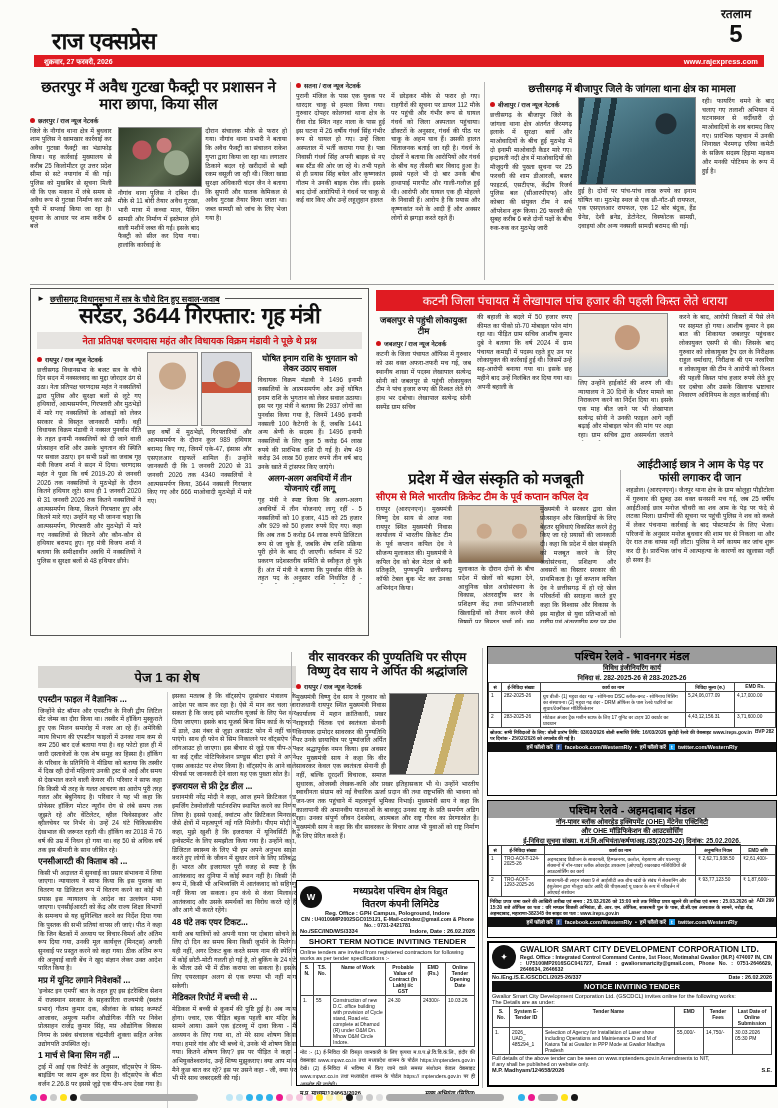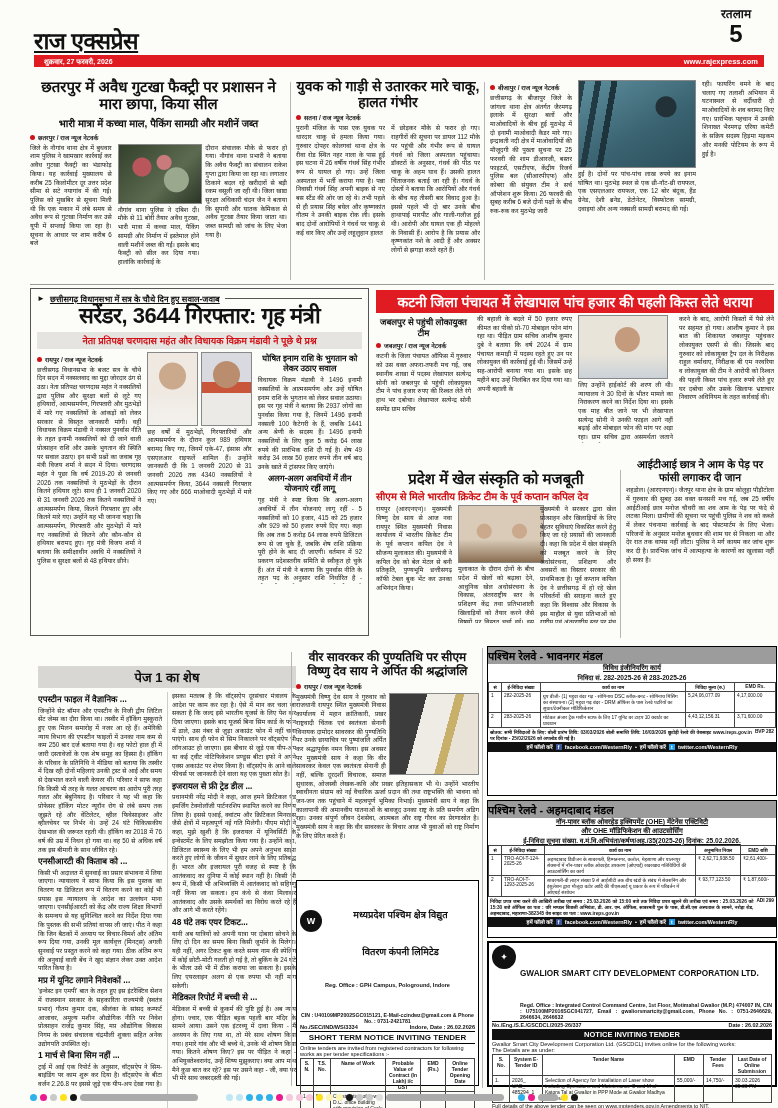--- a/index.html
+++ b/index.html
@@ -2,21 +2,21 @@
 <html><head>
 <meta charset="utf-8">
 <style>
   html,body{margin:0;padding:0;background:#e9e7e2;}
   #page{position:relative;width:778px;height:1108px;background:#fcfcf9;margin:0 auto;
         font-family:"Liberation Sans","DejaVu Sans",sans-serif;color:#111;overflow:hidden;}
   .abs{position:absolute;}
   .clip{overflow:hidden;}
   .jus{text-align:justify;text-justify:inter-word;}
   .ctr{text-align:center;}
-  .b{font-weight:bold;margin-top:24px;}
+  .b{font-weight:bold;}
   
   .paper-logo{font-size:23px;font-weight:900;letter-spacing:-.5px;}
   .dateband{background:#e01b22;height:12px;display:flex;align-items:center;justify-content:space-between;}
   .dateband .dt{color:#fff;font-size:7px;font-weight:bold;padding-left:10px;}
   .dateband .web{color:#fff;font-size:7.5px;font-weight:bold;padding-right:6px;}
   .section-title{font-size:33px;font-weight:900;text-align:center;letter-spacing:-1px;}
   .city{font-size:12px;font-weight:800;text-align:center;line-height:1.05;}
   .pageno{font-size:24px;font-weight:900;text-align:center;line-height:1;}
   
   .hl15{font-size:15px;line-height:1.16;font-weight:900;text-align:center;}
@@ -44,85 +44,84 @@
   .ph-lokayukt{background:radial-gradient(circle at 55% 38%,#c59b7d 0 12px,transparent 13px),linear-gradient(180deg,#e9e4da 0 60%,#cbd2d8);}
   .ph-meeting{background:radial-gradient(circle at 30% 45%,#caa98c 0 7px,transparent 8px),radial-gradient(circle at 72% 45%,#caa98c 0 7px,transparent 8px),linear-gradient(180deg,#d9cbb8 0 60%,#8a6f52);}
   .ph-savarkar{background:linear-gradient(105deg,#3c3c3c 0 34%,#efece6 34% 60%,#c9b06a 60% 68%,#e9e2d6 68%);}
   
   .kicker{display:flex;align-items:center;gap:5px;font-size:8.2px;font-weight:800;}
   .kicker .ln{flex:1;border-top:1px solid #555;}
   .kicker .tx{text-decoration:underline;white-space:nowrap;}
   .arrow{font-size:8px;}
   .bighl{font-size:22px;line-height:1.12;font-weight:900;text-align:center;letter-spacing:-.5px;}
   .graystrip{background:#e6e4e1;color:#d01217;font-size:9.5px;font-weight:800;text-align:center;padding:2px 1px;margin-top:3px;}
-  .redstrip{background:#e01b22;color:#fff;font-size:14px;font-weight:700;text-align:center;padding:2px 1px;margin:2px 0;}
+  .redstrip{background:#e01b22;color:#fff;font-size:12px;font-weight:400;text-align:center;padding:2px 1px;margin:2px 0;}
   .minihead{font-size:8.2px;font-weight:800;text-align:center;line-height:1.25;margin:2px 0;}
   
   .noticebox{border:1.5px solid #000;background:#fff;}
   .ntable{width:100%;border-collapse:collapse;}
   .ntable th,.ntable td{border:1px solid #444;padding:1px 2px;vertical-align:top;}
-  .rail-title{background:#9c9c9c;color:#000;font-size:11px;font-weight:900;padding:1px 0;}
+  .rail-title{background:#9c9c9c;color:#000;font-size:11px;font-weight:900;text-align:center;padding:1px 0;}
   .rail-sub{font-size:6.8px;font-weight:800;text-align:center;text-decoration:underline;line-height:1.3;}
   .rail-nums{font-size:6.6px;font-weight:800;text-align:center;}
   .socialbar{background:#111;color:#fff;font-size:5.4px;font-weight:bold;display:flex;align-items:center;justify-content:center;gap:3px;padding:1px 0;}
   .fbic{display:inline-block;width:6px;height:6px;background:#3b5998;color:#fff;font-size:5px;line-height:6px;text-align:center;font-weight:bold;}
   .twic{display:inline-block;width:6px;height:6px;background:#1da1f2;color:#fff;font-size:5px;line-height:6px;text-align:center;font-weight:bold;}
   .gearlogo{width:22px;height:22px;border-radius:50%;background:#111;color:#fff;font-size:9px;font-weight:900;display:flex;align-items:center;justify-content:center;flex:0 0 auto;}
   
   .dots{display:flex;align-items:center;gap:3px;}
   .dot{width:7px;height:7px;border-radius:50%;}
   .c{background:#2fb1ea}.m{background:#ec1a8d}.y{background:#ffe11a}.k{background:#161616}.g{background:#c9c9c9}
   .cf{background:#bfe6f5}.pf{background:#f6c6dd}.yf{background:#fdf3b3}.gf{background:#dedede}
   .regbar{height:7px;border-radius:4px;background:#ababab;}
 </style>
 </head>
 <body>
 
 <div id="page">
 
-  <div class="abs paper-logo" style="left:34px;top:24px;text-decoration:underline;">राज एक्सप्रेस</div>
+  <div class="abs paper-logo" style="left:52px;top:24px;">राज एक्सप्रेस</div>
   <div class="abs city" style="right:16px;top:8px;width:52px;">रतलाम</div>
   <div class="abs pageno" style="right:16px;top:22px;width:52px;">5</div>
   <div class="abs dateband" style="left:34px;top:55px;width:730px;">
     <span class="dt">शुक्रवार, 27 फरवरी, 2026</span>
     <span class="web">www.rajexpress.com</span>
   </div>
 
   <div class="abs" style="left:30px;top:78px;width:257px;">
     <div class="hl15">छतरपुर में अवैध गुटखा फैक्ट्री पर प्रशासन ने मारा छापा, किया सील</div>
-    <div class="sub10">भारी मात्रा में कच्चा माल, पैकिंग सामग्री और मशीनें जब्त</div>
     <div class="byline">
       <span class="reddot"></span>
       <span>छतरपुर / राज न्यूज नेटवर्क</span>
     </div>
     <div class="cols clip" style="height:133px;">
       <div class="bt jus clip">जिले के नौगांव थाना क्षेत्र में बुधवार शाम पुलिस ने खामखार कार्रवाई कर अवैध गुटखा फैक्ट्री का भंडाफोड़ किया। यह कार्रवाई मुख्यालय से करीब 25 किलोमीटर दूर उत्तर प्रदेश सीमा से सटे नयागांव में की गई। पुलिस को मुखबिर से सूचना मिली थी कि एक मकान में लंबे समय से अवैध रूप से गुटखा निर्माण कर उसे यूपी में सप्लाई किया जा रहा है। सूचना के आधार पर शाम करीब 6 बजे</div>
       <div>
         <div class="photo ph-gutkha" style="width:82px;height:58px;margin-bottom:2px;"></div>
         <div class="bt jus clip" style="height:70px;">नौगांव थाना पुलिस ने दबिश दी। मौके से 11 बोरी तैयार अवैध गुटखा, भारी मात्रा में कच्चा माल, पैकिंग सामग्री और निर्माण में इस्तेमाल होने वाली मशीनें जब्त की गईं। इसके बाद फैक्ट्री को सील कर दिया गया। हालांकि कार्रवाई के</div>
       </div>
       <div class="bt jus clip">दौरान संचालक मौके से फरार हो गया। नौगांव थाना प्रभारी ने बताया कि अवैध फैक्ट्री का संचालन राकेश गुप्ता द्वारा किया जा रहा था। लगातार ठिकाने बदल रहे खरीदारों से बड़ी रकम वसूली जा रही थी। जिला खाद्य सुरक्षा अधिकारी चंदन जैन ने बताया कि सुपारी और घातक केमिकल से अवैध गुटखा तैयार किया जाता था। जब्त सामग्री को जांच के लिए भेजा गया है।</div>
     </div>
   </div>
   <div class="abs vline" style="left:290px;top:82px;height:198px;"></div>
 
   <div class="abs" style="left:296px;top:78px;width:184px;">
-    <div class="hl14">युवक को गाड़ी से उतारकर मारे चाकू, हालत गंभीर</div>
     <div class="byline">
       <span class="reddot"></span>
       <span>सतना / राज न्यूज नेटवर्क</span>
     </div>
     <div class="cols clip" style="height:158px;">
       <div class="bt jus clip">पुरानी मंजिल के पास एक युवक पर धारदार चाकू से हमला किया गया। गुरुवार दोपहर कोलगवां थाना क्षेत्र के रीवा रोड स्थित नहर नाला के पास हुई इस घटना में 26 वर्षीय गंधर्व सिंह गंभीर रूप से घायल हो गए। उन्हें जिला अस्पताल में भर्ती कराया गया है। पन्ना निवासी गंधर्व सिंह अपनी बाइक से नए बस स्टैंड की ओर जा रहे थे। तभी पहले से ही प्रयास सिंह बघेल और कृष्णकांत गौतम ने उनकी बाइक रोक ली। इसके बाद दोनों आरोपियों ने गंधर्व पर चाकू से कई वार किए और उन्हें लहूलुहान हालत</div>
       <div class="bt jus clip">में छोड़कर मौके से फरार हो गए। राहगीरों की सूचना पर डायल 112 मौके पर पहुंची और गंभीर रूप से घायल गंधर्व को जिला अस्पताल पहुंचाया। डॉक्टरों के अनुसार, गंधर्व की पीठ पर चाकू के अहम घाव हैं। उसकी हालत चिंताजनक बताई जा रही है। गंधर्व के दोस्तों ने बताया कि आरोपियों और गंधर्व के बीच यह तीसरी बार विवाद हुआ है। इससे पहले भी दो बार उनके बीच हाथापाई मारपीट और गाली-गलौज हुई थी। आरोपी और घायल एक ही मोहल्ले के निवासी हैं। आरोप है कि प्रयास और कृष्णकांत नशे के आदी हैं और अक्सर लोगों से झगड़ा करते रहते हैं।</div>
     </div>
   </div>
   <div class="abs vline" style="left:484px;top:82px;height:198px;"></div>
 
   <div class="abs" style="left:490px;top:78px;width:284px;">
+    <div class="sub10">छत्तीसगढ़ में बीजापुर जिले के जांगला थाना क्षेत्र का मामला</div>
     <div class="cols clip" style="height:142px;margin-top:2px;">
       <div style="flex:0 0 82px;">
         <div class="byline">
           <span class="reddot"></span>
           <span>बीजापुर / राज न्यूज नेटवर्क</span>
         </div>
         <div class="bt jus clip" style="height:126px;">छत्तीसगढ़ के बीजापुर जिले के जांगला थाना क्षेत्र अंतर्गत जैरमगढ़ इलाके में सुरक्षा बलों और माओवादियों के बीच हुई मुठभेड़ में दो इनामी माओवादी कैडर मारे गए। इन्द्रावती नदी क्षेत्र में माओवादियों की मौजूदगी की पुख्ता सूचना पर 25 फरवरी की शाम डीआरजी, बस्तर फाइटर्स, एसटीएफ, केंद्रीय रिजर्व पुलिस बल (सीआरपीएफ) और कोबरा की संयुक्त टीम ने सर्च ऑपरेशन शुरू किया। 26 फरवरी की सुबह करीब 6 बजे दोनों पक्षों के बीच रुक-रुक कर मुठभेड़ जारी</div>
       </div>
       <div style="flex:0 0 118px;">
         <div class="photo ph-weapons" style="width:116px;height:86px;margin-bottom:2px;"></div>

